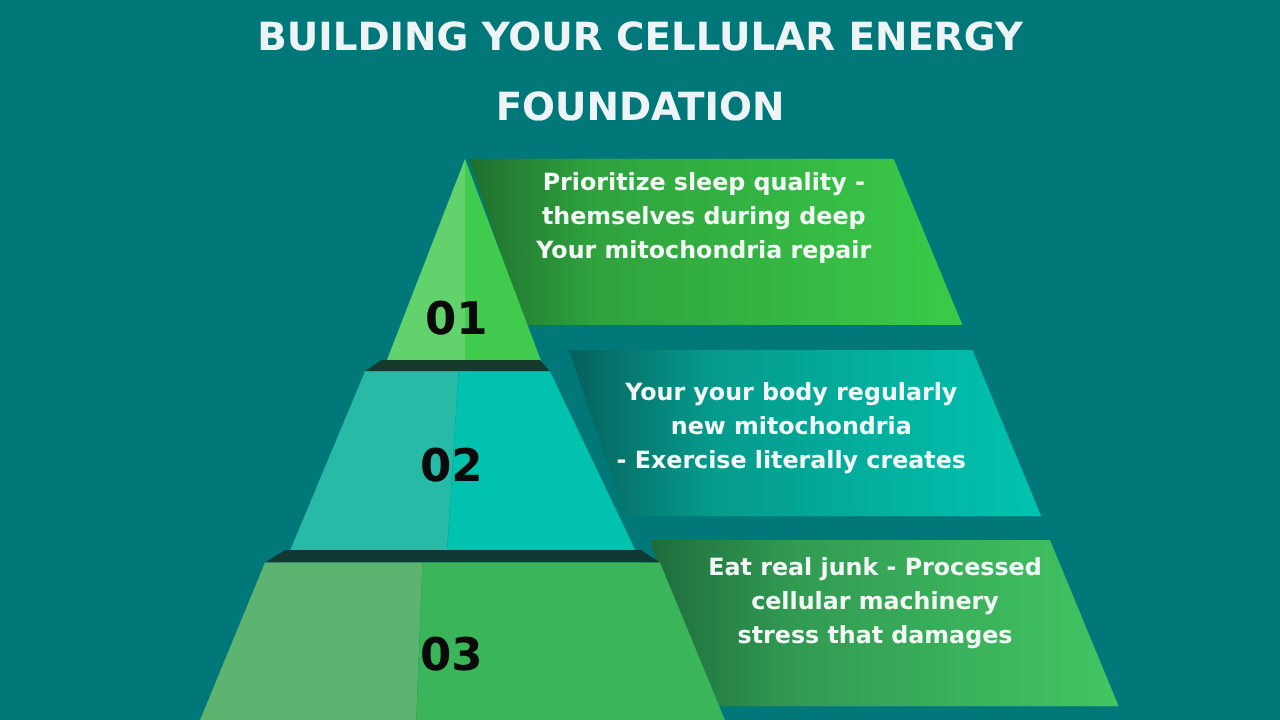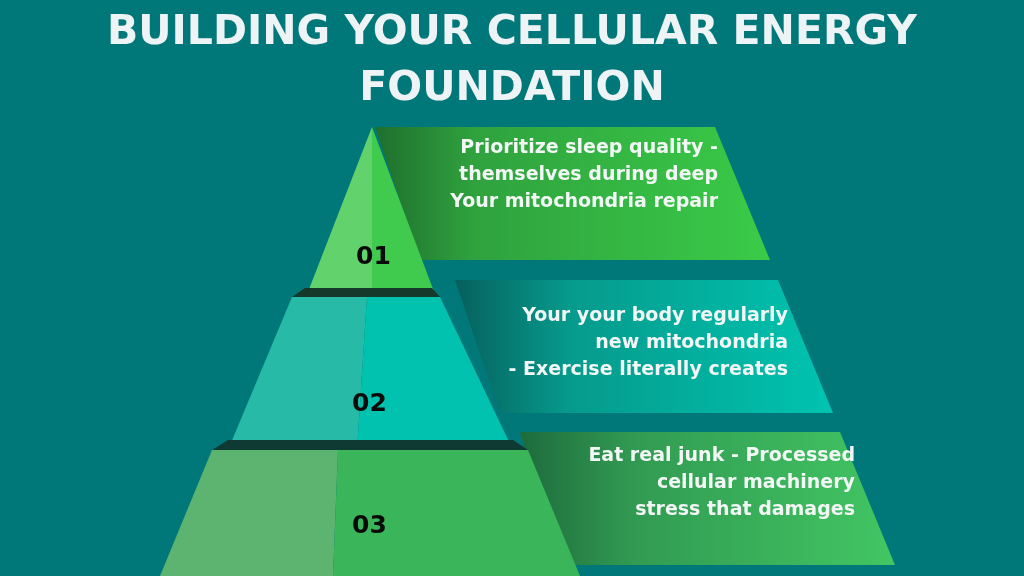--- a/index.html
+++ b/index.html
@@ -1,20 +1,20 @@
 <!DOCTYPE html>
 <html><head>
 <meta charset="utf-8">
 <style>
   html,body{margin:0;padding:0;}
   body{width:1024px;height:576px;overflow:hidden;background:#00787A;position:relative;font-family:"DejaVu Sans","Liberation Sans",sans-serif;}
-  .title{position:absolute;left:0;top:2px;width:1024px;text-align:center;color:#EEF3F5;font-weight:bold;font-size:41px;line-height:56px;letter-spacing:0px;}
+  .title{position:absolute;left:0;top:2px;width:1024px;text-align:center;color:#EEF3F5;font-weight:bold;font-size:31px;line-height:56px;letter-spacing:0px;}
   svg.art{position:absolute;left:0;top:0;}
-  .banner-text{position:absolute;color:#F2F6F4;font-weight:bold;text-align:right;font-size:19px;line-height:27px;}
-  .num{position:absolute;color:#0A0A0A;font-weight:bold;font-size:25px;line-height:40px;margin-left:16px;}
+  .banner-text{position:absolute;color:#F2F6F4;font-weight:bold;text-align:center;font-size:19px;line-height:27px;}
+  .num{position:absolute;color:#0A0A0A;font-weight:bold;font-size:36px;line-height:40px;}
 </style>
 </head>
 <body>
 
 <div class="title">
   <div>BUILDING YOUR CELLULAR ENERGY</div>
   <div>FOUNDATION</div>
 </div>
 
 <svg class="art" width="1024" height="576" viewBox="0 0 1024 576">
@@ -49,21 +49,21 @@
 
   <polygon points="292,297 367,297 357,450 228,450" fill="#27BAA7"></polygon>
   <polygon points="367,297 440,297 513,450 357,450" fill="#00C2AE"></polygon>
   <polygon points="212,450 528,450 513,440 228,440" fill="#0E3A33"></polygon>
 
   <polygon points="212,450 338,450 333,576 160,576" fill="#5DB470"></polygon>
   <polygon points="338,450 528,450 580,576 333,576" fill="#3BB55A"></polygon>
 </svg>
 
 <div class="num" style="left:340px;top:236px;">01</div>
-<div class="num" style="left:336px;top:383px;">02</div>
+<div class="num" style="left:336px;top:354px;">02</div>
 <div class="num" style="left:336px;top:505px;">03</div>
 
 <div class="banner-text" style="left:408px;top:133px;width:310px;">
   <div>Prioritize sleep quality -</div>
   <div>themselves during deep</div>
   <div>Your mitochondria repair</div>
 </div>
 
 <div class="banner-text" style="left:478px;top:301px;width:310px;">
   <div>Your your body regularly</div>

